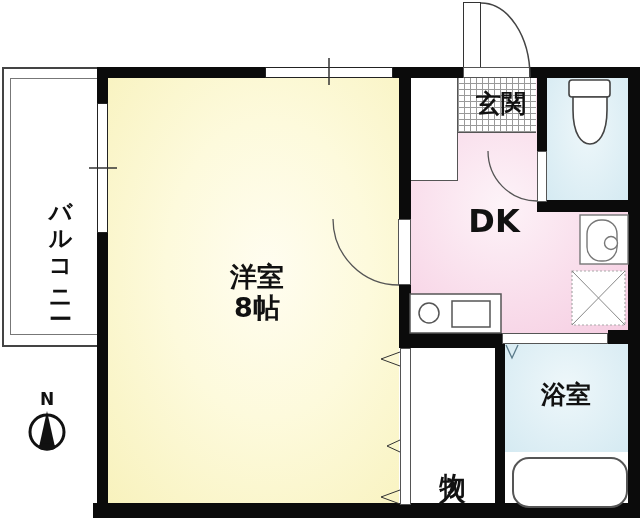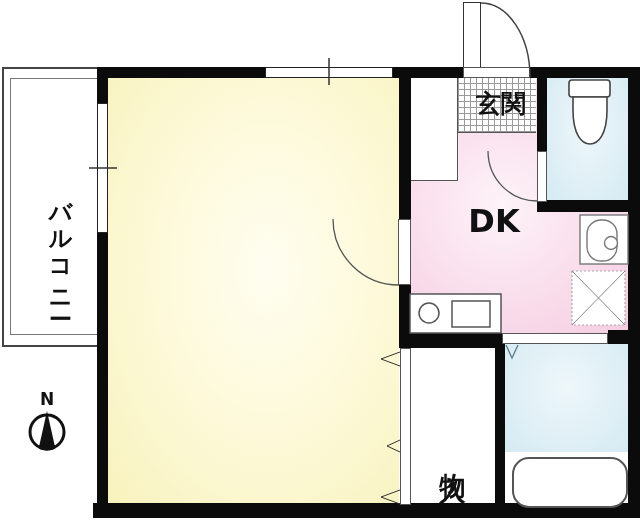--- a/index.html
+++ b/index.html
@@ -109,22 +109,27 @@
 
     <g>
       <circle cx="47" cy="432" r="17" fill="#fff" stroke="#111" stroke-width="3"></circle>
       <polygon points="47,411 39,447 55,447" fill="#111"></polygon>
       <ellipse cx="47" cy="447" rx="9" ry="3.5" fill="#111"></ellipse>
     </g>
   </svg>
 
   <div class="lbl vert" style="left:30px;top:152px;width:44px;height:190px;font-size:23px;letter-spacing:4px;">バルコニー</div>
 
+  <div class="lbl" style="left:197px;top:261px;width:120px;font-size:27px;">
+    <div>洋室</div>
+    <div>8帖</div>
+  </div>
 
   <div class="lbl" style="left:464px;top:203px;width:60px;font-size:32px;">DK</div>
 
   <div class="lbl" style="left:462px;top:90px;width:78px;font-size:25px;">玄関</div>
 
   <div class="lbl vert" style="left:427px;top:402px;width:40px;height:105px;font-size:26px;letter-spacing:3px;">物入</div>
 
+  <div class="lbl" style="left:526px;top:381px;width:80px;font-size:25px;">浴室</div>
 
   <div class="lbl" style="left:35px;top:390px;width:24px;font-size:17px;">N</div>
 </div>
 
 </body></html>

